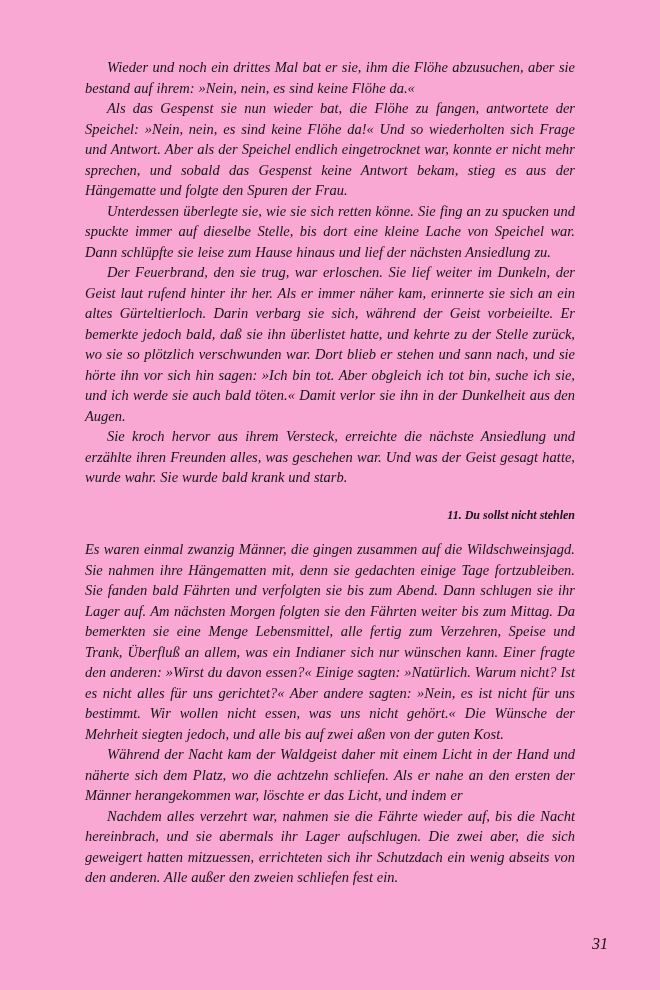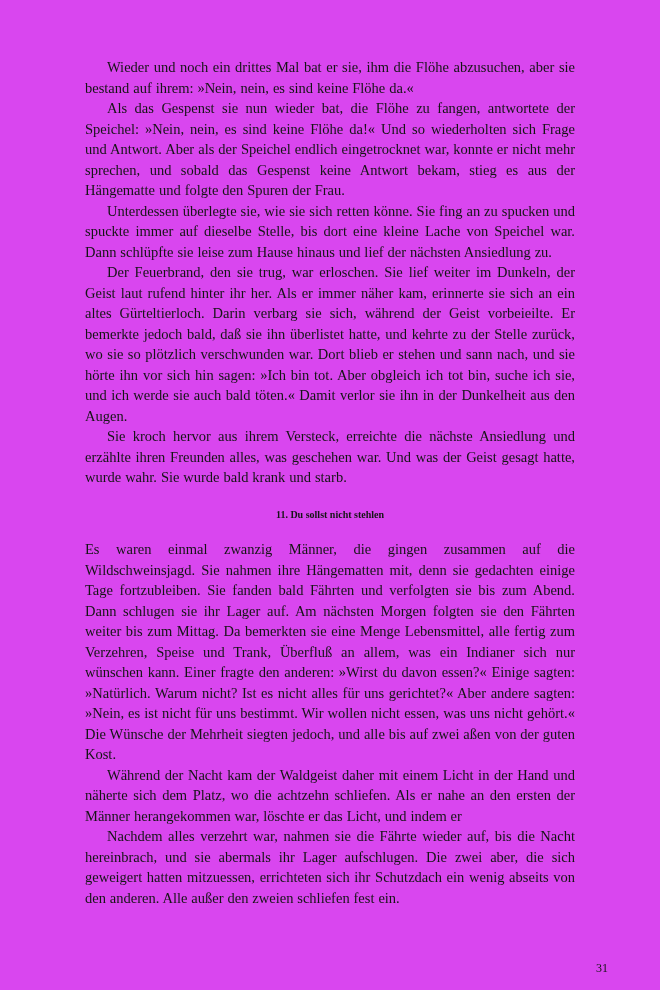--- a/index.html
+++ b/index.html
@@ -4,50 +4,51 @@
 <style>
   html, body {
     margin: 0;
     padding: 0;
     background: #ffffff;
   }
   .page {
     position: relative;
     width: 660px;
     height: 990px;
-    background: #d946ef;
+    background: #f9a8d4;
     box-sizing: border-box;
     padding: 57px 85px 0 85px;
     overflow: hidden;
     font-family: "Liberation Serif", "DejaVu Serif", serif;
     font-size: 14.5px;
     line-height: 20.5px;
     color: #151515;
+    font-style: italic;
   }
   .page p {
     margin: 0;
     text-align: justify;
     hyphens: auto;
     -webkit-hyphens: auto;
     word-spacing: 0.02em;
   }
   .page p.indent {
     text-indent: 22px;
   }
   .heading {
     font-weight: bold;
-    text-align: center;
-    font-size: 10px;
+    text-align: right;
+    font-size: 12px;
     margin: 17px 0 14px 0;
   }
   .page-number {
     position: absolute;
     right: 52px;
-    bottom: 12px;
-    font-size: 12px;
+    bottom: 36px;
+    font-size: 16px;
     color: #151515;
   }
 </style>
 </head>
 <body>
 
 <div class="page">
   <article>
     <p class="indent">Wieder und noch ein drittes Mal bat er sie, ihm die Flöhe abzusuchen, aber sie bestand auf ihrem: »Nein, nein, es sind keine Flöhe da.«</p>
     <p class="indent">Als das Gespenst sie nun wieder bat, die Flöhe zu fangen, antwortete der Speichel: »Nein, nein, es sind keine Flöhe da!« Und so wiederholten sich Frage und Antwort. Aber als der Speichel endlich eingetrocknet war, konnte er nicht mehr sprechen, und sobald das Gespenst keine Antwort bekam, stieg es aus der Hängematte und folgte den Spuren der Frau.</p>

